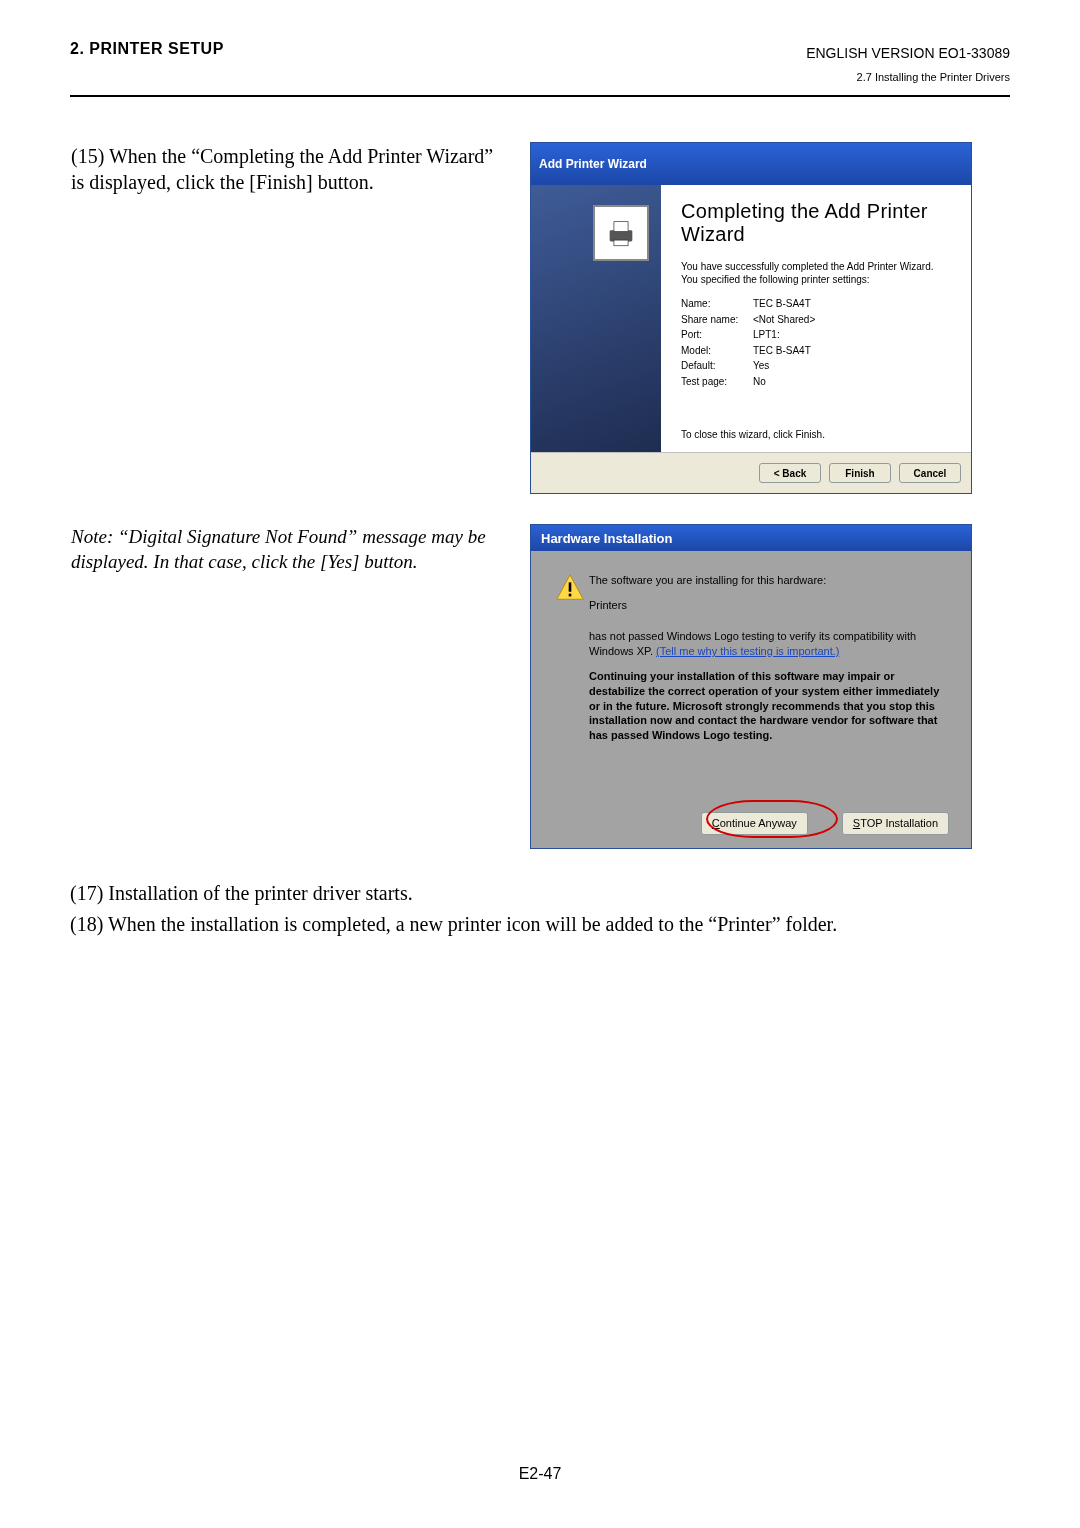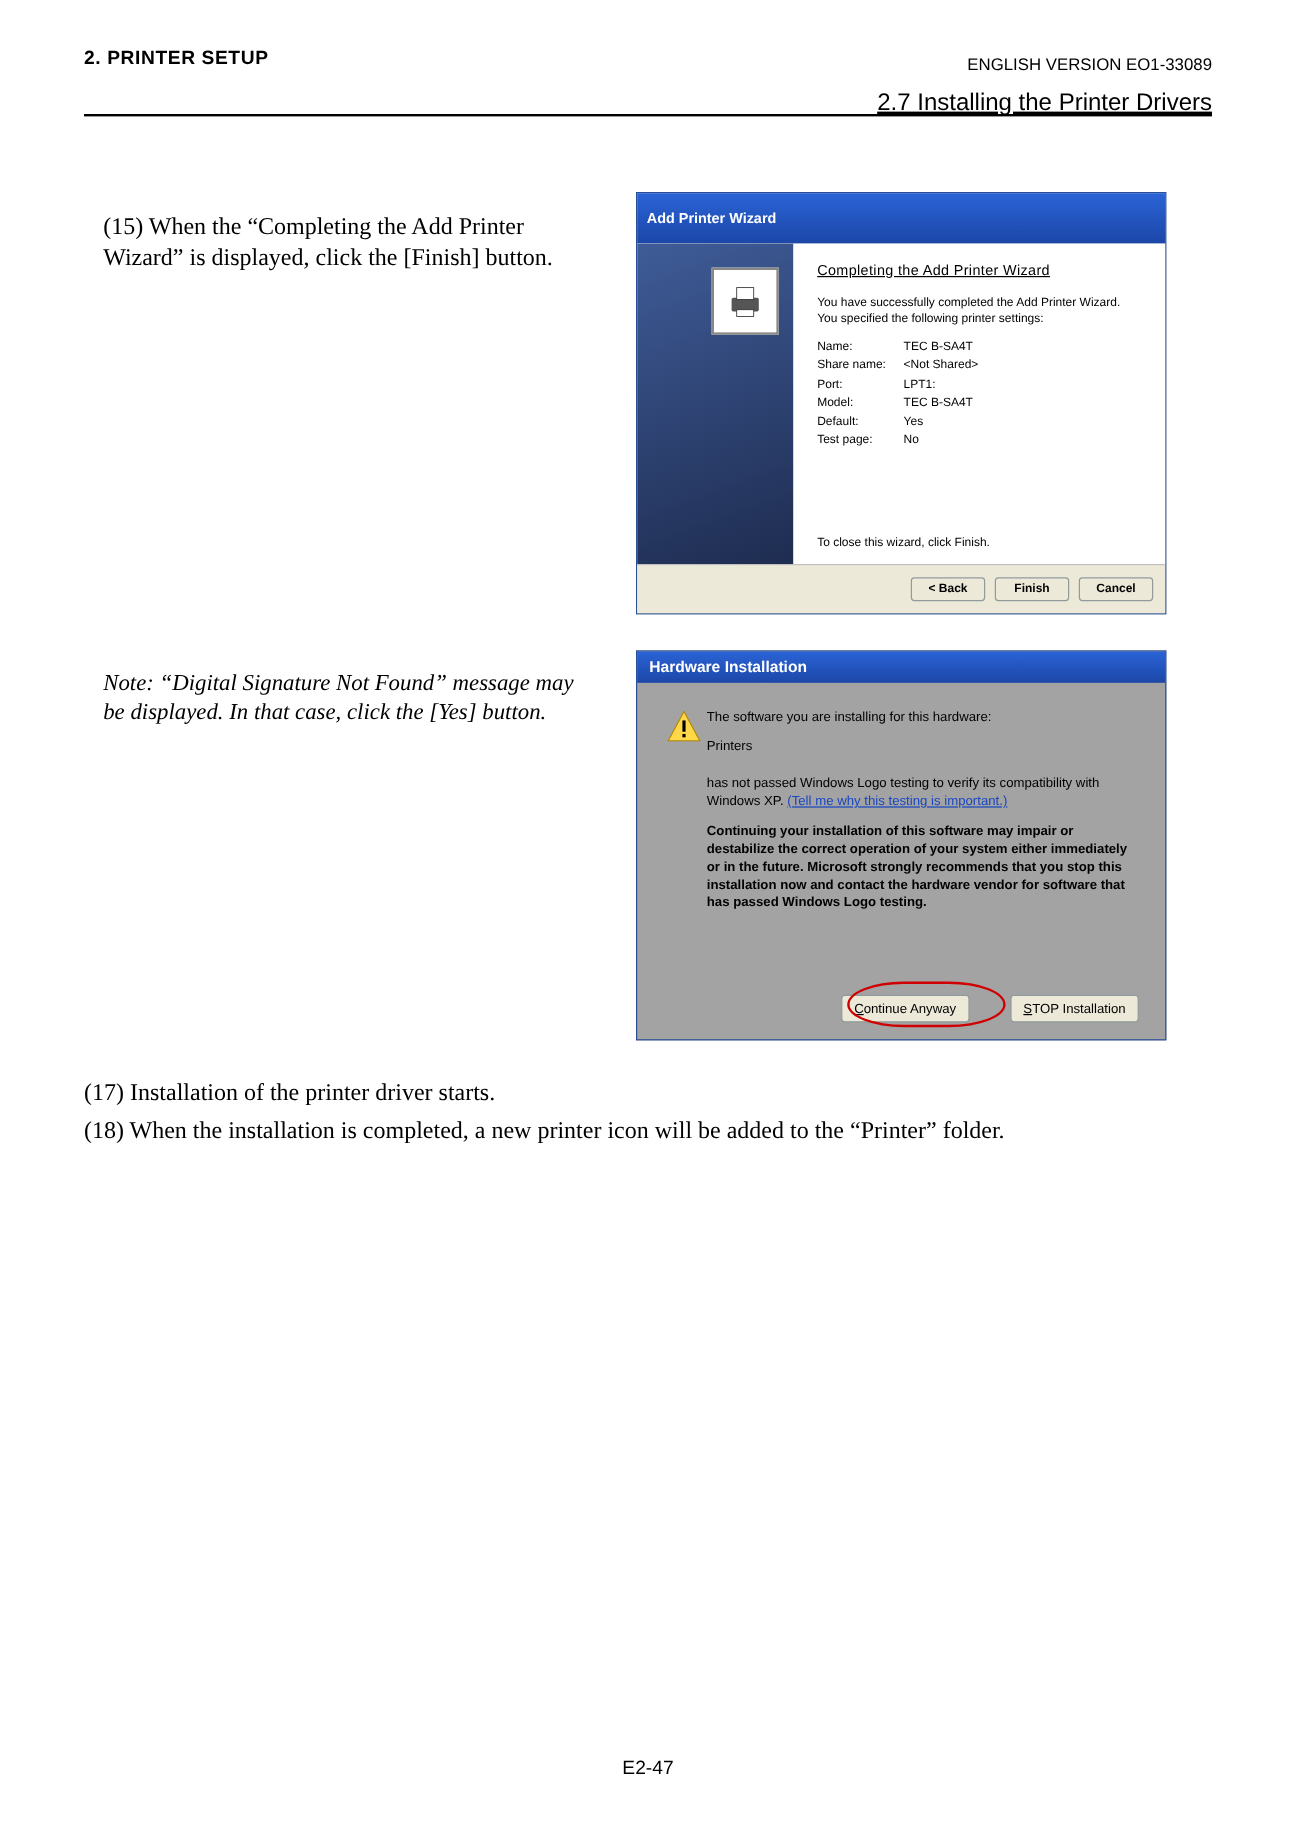--- a/index.html
+++ b/index.html
@@ -33,22 +33,21 @@
   }
   .header-right {
     text-align: right;
     font-size: 14px;
     line-height: 1.9;
   }
   .header-right .ver {
     font-size: 14px;
   }
   .header-right .sect {
-    font-size: 20px;
-    text-decoration: underline;
+    font-size: 11px;
   }
   .divider {
     border: none;
     border-top: 2px solid #000;
     margin: 0 0 50px 0;
     position: absolute;
     left: 70px;
     right: 70px;
     top: 95px;
   }
@@ -62,21 +61,21 @@
     align-items: flex-start;
     gap: 30px;
     margin-bottom: 30px;
   }
 
   .text-col {
     flex: 0 0 430px;
     font-size: 20px;
     line-height: 1.3;
   }
-  .text-col p { margin: 16px; }
+  .text-col p { margin: 1px; }
 
   .justify {
     text-align: justify;
     text-justify: inter-word;
   }
 
   .note {
     font-style: italic;
     margin-top: 6px;
     margin-left: 55px;
@@ -143,26 +142,25 @@
     display:flex;align-items:center;justify-content:center;
   }
   .wizard .side .icon svg { width: 34px; height: 34px; }
   .wizard .main {
     flex: 1;
     padding: 15px 15px 8px 20px;
     display: flex;
     flex-direction: column;
   }
   .wizard .main h1 {
-    font-size: 12px;
+    font-size: 20px;
     font-weight: normal;
     font-family: "Franklin Gothic Medium","Arial Narrow",Arial,sans-serif;
     margin: 0 0 14px 0;
     letter-spacing: 0.3px;
-    text-decoration: underline;
   }
   .wizard .main .lead {
     font-size: 10px;
     line-height: 1.3;
     margin-bottom: 10px;
   }
   .wizard .props {
     font-size: 10px;
     line-height: 1.55;
   }

